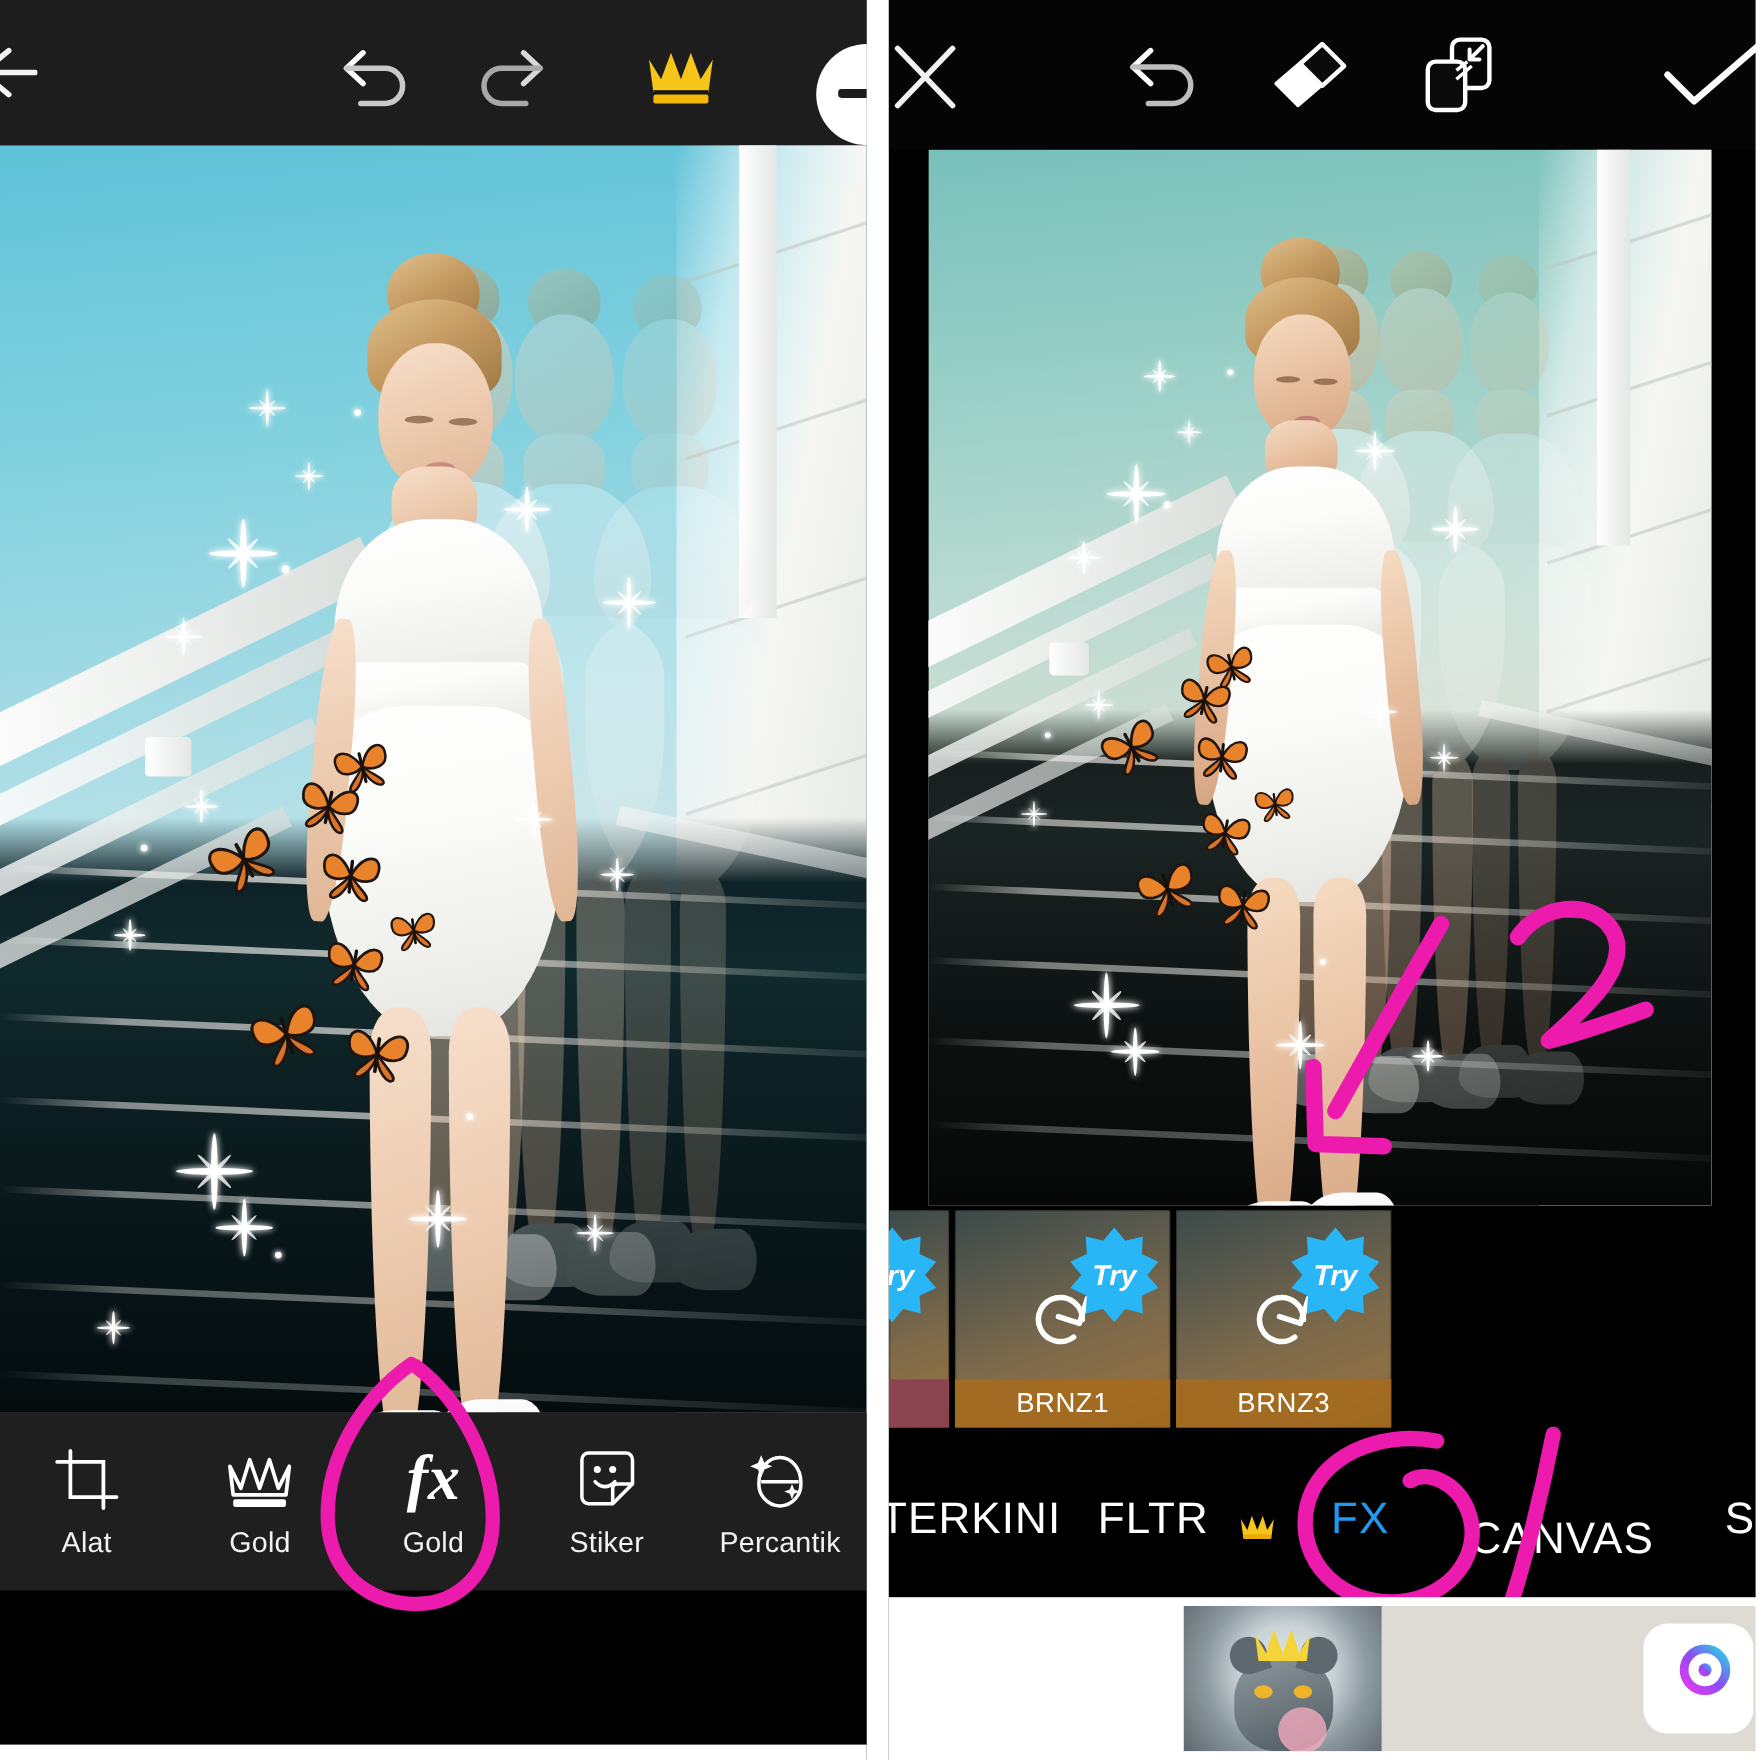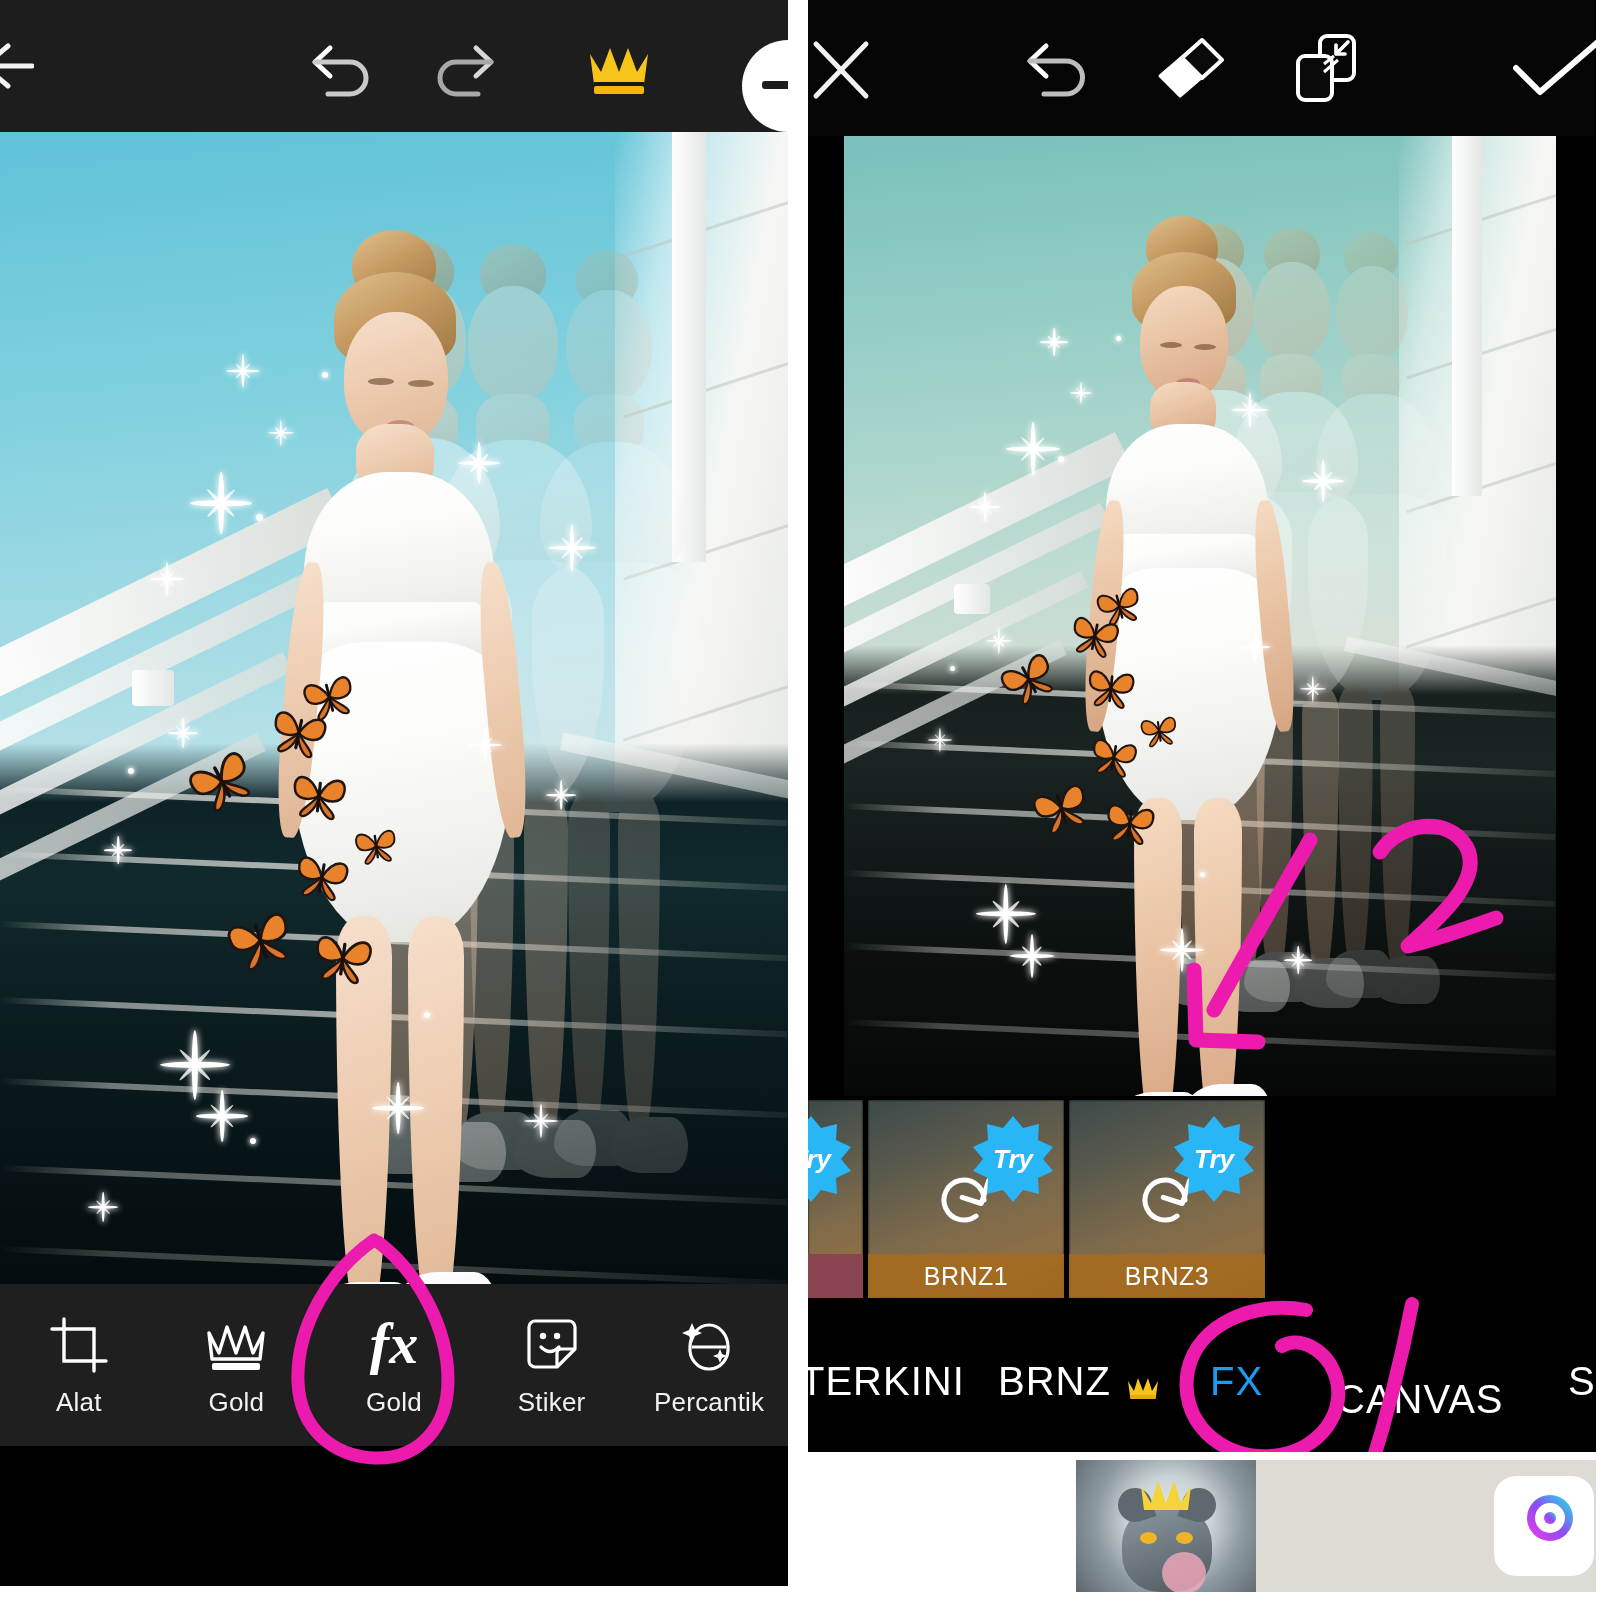--- a/index.html
+++ b/index.html
@@ -840,21 +840,21 @@
             </svg>
           <span>Try</span>
         </div>
         <div class="thumb-name">BRNZ3</div>
       </div>
 
     </div>
 
     <div id="tabbar">
       <div class="tab" style="left:-8px;">TERKINI</div>
-      <div class="tab" style="left:190px;">BRNZ</div>
+      <div class="tab" style="left:190px;">FLTR</div>
       <div class="crown-sm" style="left:318px; top:66px;">
         <svg width="34" height="26" viewBox="0 0 34 26">
             <path d="M2 5 L8 15 L12 2 L17 15 L22 2 L26 15 L32 5 L30 20 H4 Z" fill="#f5c518"></path>
             <rect x="4" y="19" width="26" height="4" rx="1" fill="#e8a90a"></rect>
           </svg>
       </div>
       <div class="tab active" style="left:402px;">FX</div>
       <div class="tab" style="left:528px;margin-top:36px;">CANVAS</div>
       <div class="tab" style="left:760px;">SI</div>
     </div>

